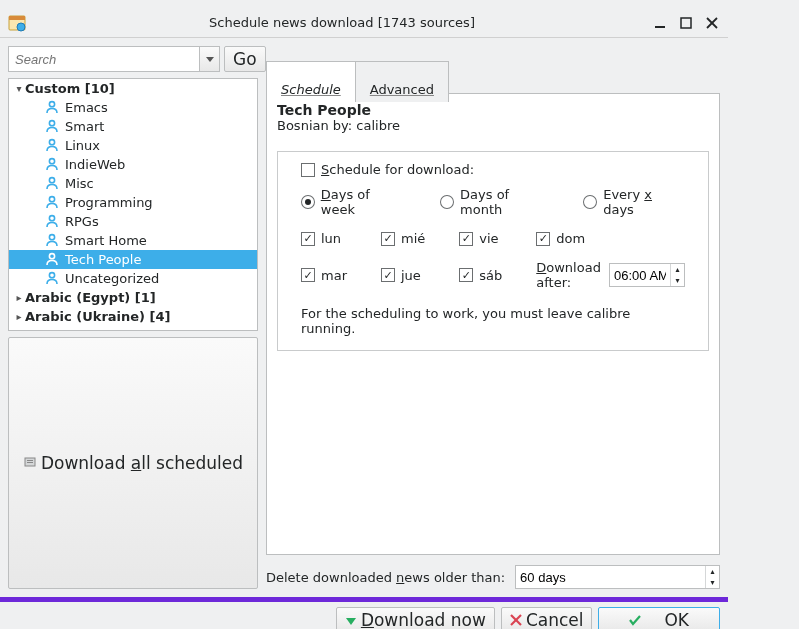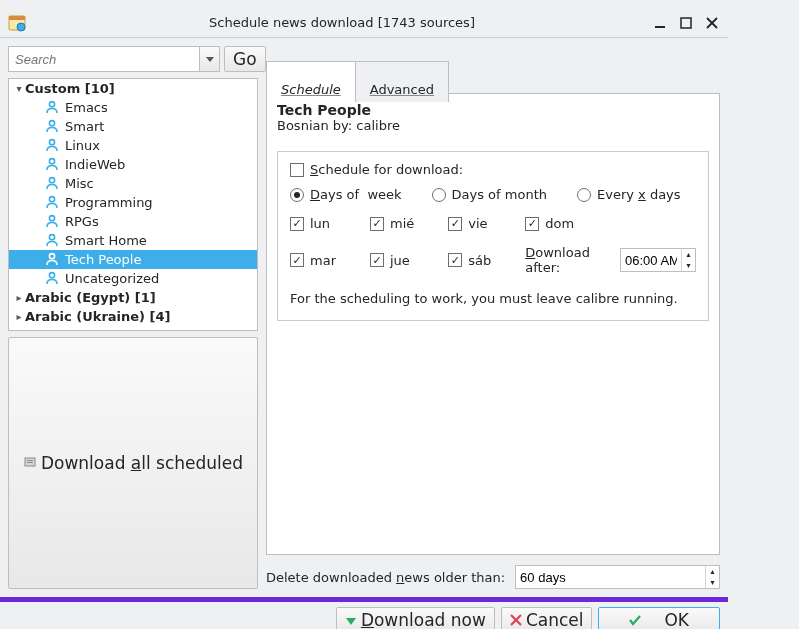--- a/index.html
+++ b/index.html
@@ -67,21 +67,21 @@
     text-decoration: underline; text-decoration-color: #888;
   }
   .tab.active { background: #fff; font-style: italic; z-index: 2; }
   .tab-body {
     flex: 1; border: 1px solid #bcbebf; background: #fff; padding: 8px 10px 10px;
     display: flex; flex-direction: column; min-height: 0;
   }
   .source-title { font-weight: bold; font-size: 14px; }
   .created-by { font-size: 13px; margin-bottom: 14px; }
   .sched-group {
-    border: 1px solid #c9cbcc; padding: 10px 12px 14px; margin-top: 4px;
+    border: 1px solid #c9cbcc; padding: 10px 23px 14px; margin-top: 4px;
   }
   .chk-row { display: flex; align-items: center; gap: 6px; margin-bottom: 10px; }
   .chk { width: 14px; height: 14px; border: 1px solid #6b6e70; background: #fff; display: inline-flex; align-items: center; justify-content: center; font-size: 11px; }
   .chk.checked::after { content: "✓"; color: #232627; font-size: 11px; line-height: 1; }
   .radio-row { display: flex; align-items: center; gap: 30px; margin-bottom: 14px; }
   .radio { width: 14px; height: 14px; border: 1px solid #6b6e70; border-radius: 50%; display: inline-flex; align-items: center; justify-content: center; }
   .radio.selected::after { content: ""; width: 6px; height: 6px; background: #232627; border-radius: 50%; }
   .inline-lbl { display: inline-flex; align-items: center; gap: 6px; }
   .days-grid {
     display: grid; grid-template-columns: repeat(4, auto);

